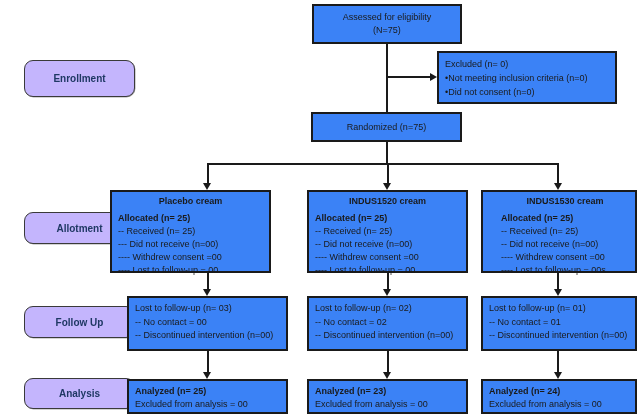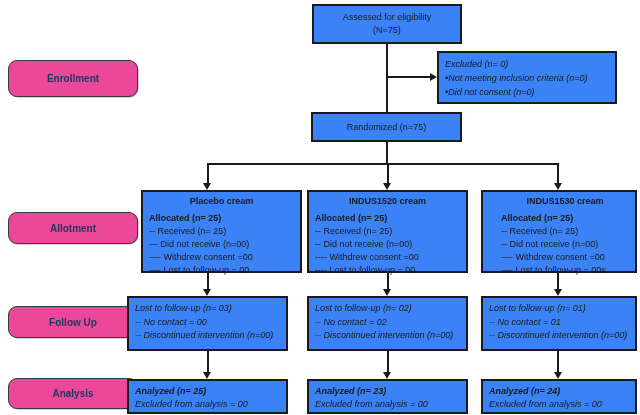--- a/index.html
+++ b/index.html
@@ -7,25 +7,25 @@
   #canvas {
     position:relative; width:640px; height:415px; background:#ffffff;
     font-family:"Liberation Sans","DejaVu Sans",sans-serif;
     color:#1a1a1a; overflow:hidden;
   }
   .box {
     position:absolute; background:#3b82f6; border:2px solid #1a1a1a;
     font-size:9px; line-height:13px;
   }
   .box.center { display:flex; flex-direction:column; align-items:center; justify-content:center; text-align:center; }
-  .pad { padding:4px 6px;font-style:italic; }
+  .pad { padding:4px 6px; }
   .arm-title { text-align:center; font-weight:bold; padding-top:3px; margin-bottom:4px; font-size:9px; }
   .bold { font-weight:bold; }
   .stage-label {
-    position:absolute; left:8px; width:130px; background:#ec4899;
+    position:absolute; left:24px; width:111px; background:#c4b5fd;
     border:1.6px solid #3a3a3a; border-radius:9px;
     display:flex; align-items:center; justify-content:center;
     font-weight:bold; font-size:10px; color:#1f3864;
     box-shadow:0.5px 0.5px 0 rgba(0,0,0,0.35);
   }
   .vline { position:absolute; width:2px; background:#1a1a1a; }
   .hline { position:absolute; height:2px; background:#1a1a1a; }
   .arrow-down {
     position:absolute; width:0; height:0;
     border-left:4.5px solid transparent; border-right:4.5px solid transparent;
@@ -70,21 +70,21 @@
   <div class="vline" style="left:386px; top:142px; height:22px;"></div>
   <div class="hline" style="left:207px; top:163px; width:352px;"></div>
 
   <div class="vline" style="left:206.5px; top:163px; height:21px;"></div>
   <div class="arrow-down" style="left:203px; top:183px;"></div>
   <div class="vline" style="left:386.5px; top:163px; height:21px;"></div>
   <div class="arrow-down" style="left:383px; top:183px;"></div>
   <div class="vline" style="left:557px; top:163px; height:21px;"></div>
   <div class="arrow-down" style="left:553.5px; top:183px;"></div>
 
-  <div class="box" style="left:141px; top:190px; width:161px; height:83px; padding:0 6px 2px 6px;">
+  <div class="box" style="left:110px; top:190px; width:161px; height:83px; padding:0 6px 2px 6px;">
     <div class="arm-title">Placebo cream</div>
     <div class="line bold">Allocated (n= 25)</div>
     <div class="line">-- Received (n= 25)</div>
     <div class="line">--- Did not receive (n=00)</div>
     <div class="line">---- Withdrew consent =00</div>
     <div class="line">---- Lost to follow-up = 00</div>
   </div>
   <div class="box pad" style="left:127px; top:296px; width:161px; height:55px; line-height:13.5px;">
     <div class="line">Lost to follow-up (n= 03)</div>
     <div class="line">-- No contact = 00</div>

